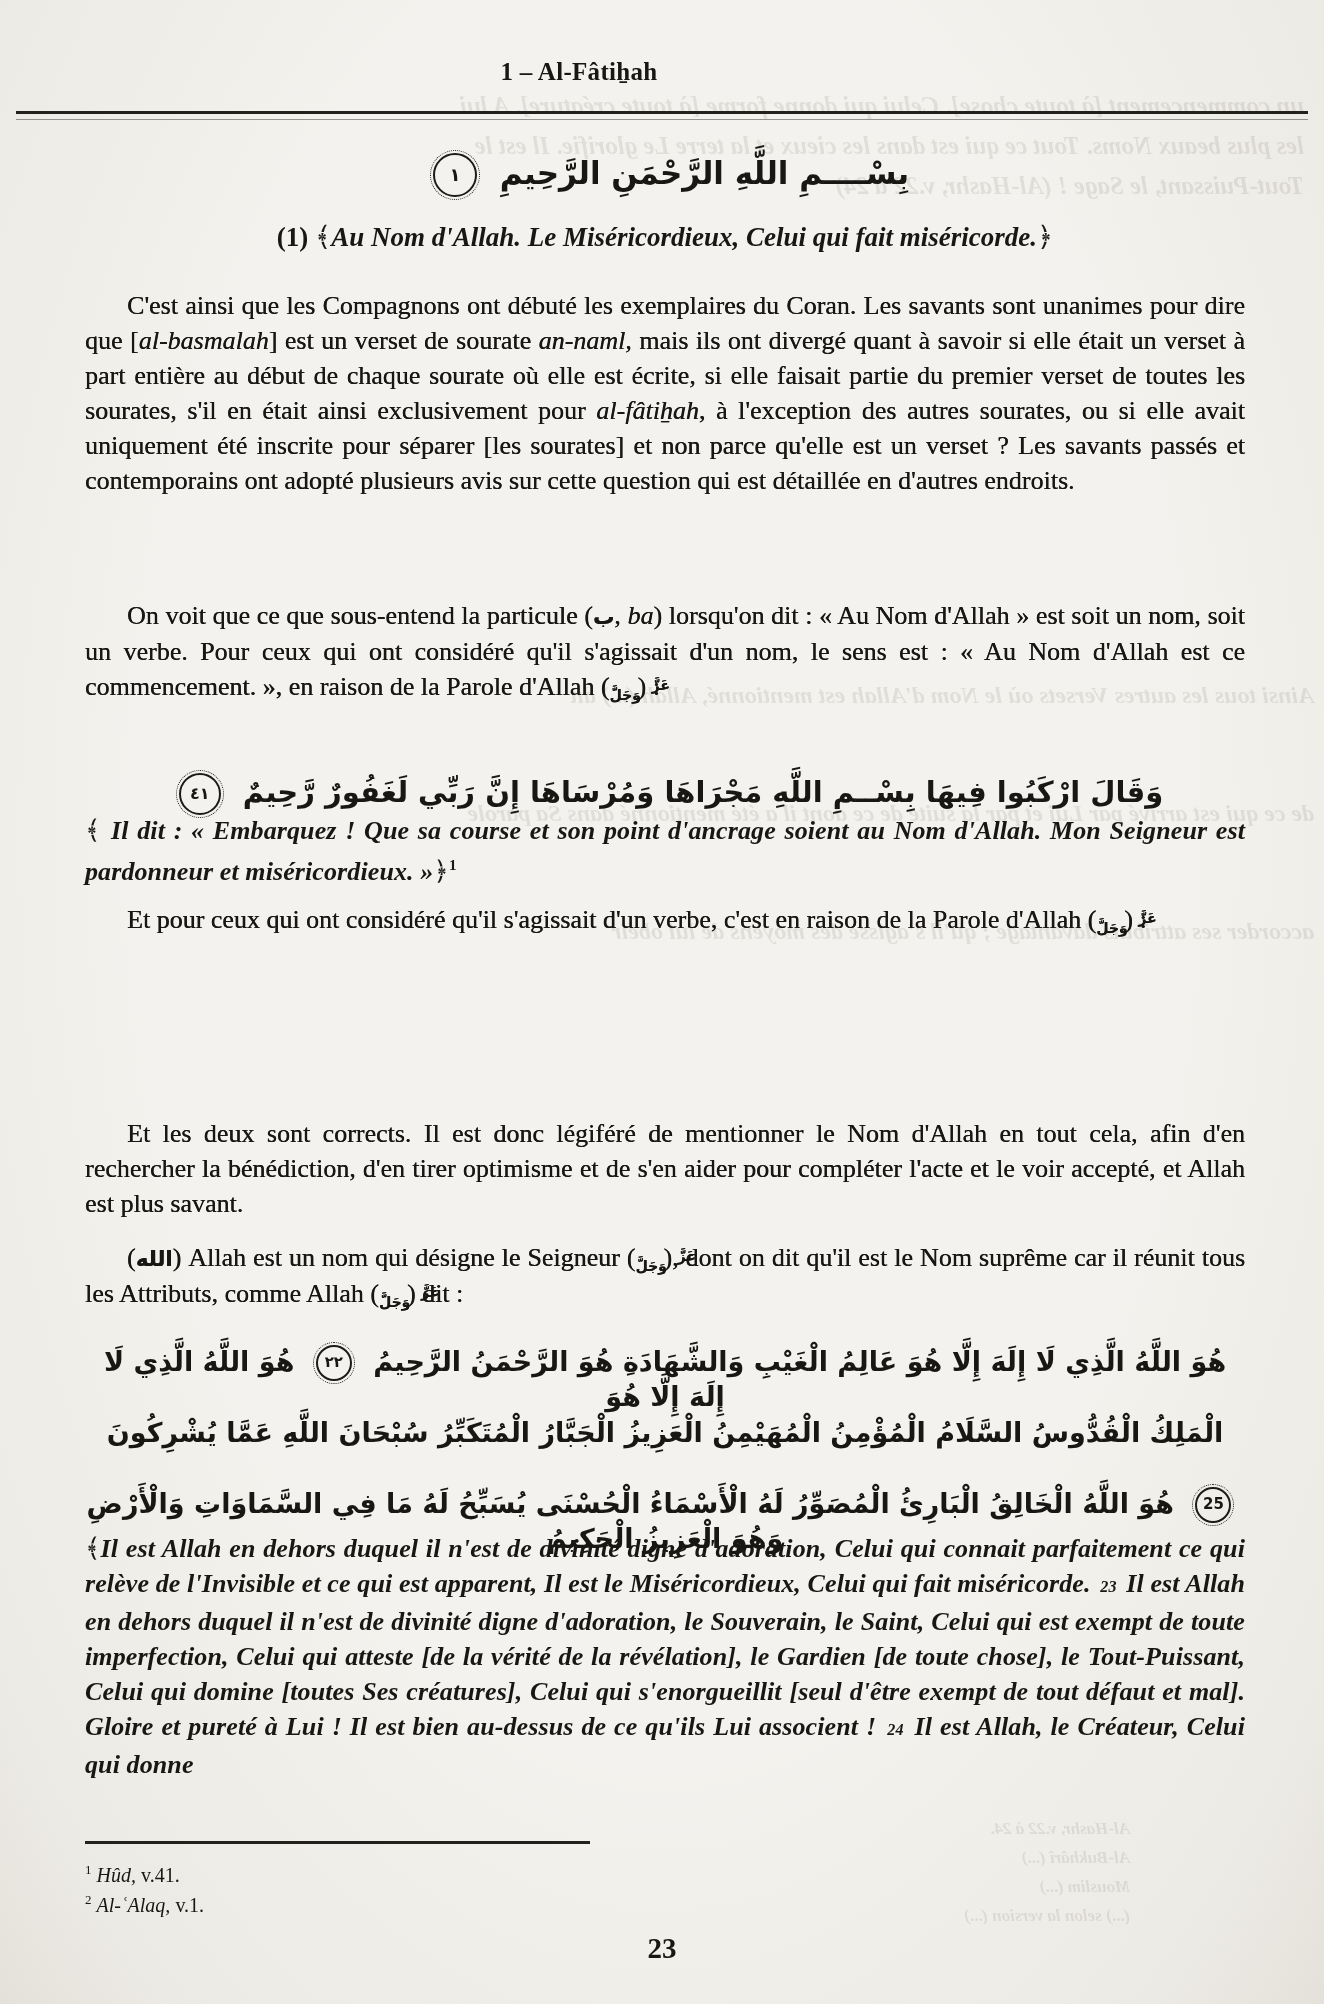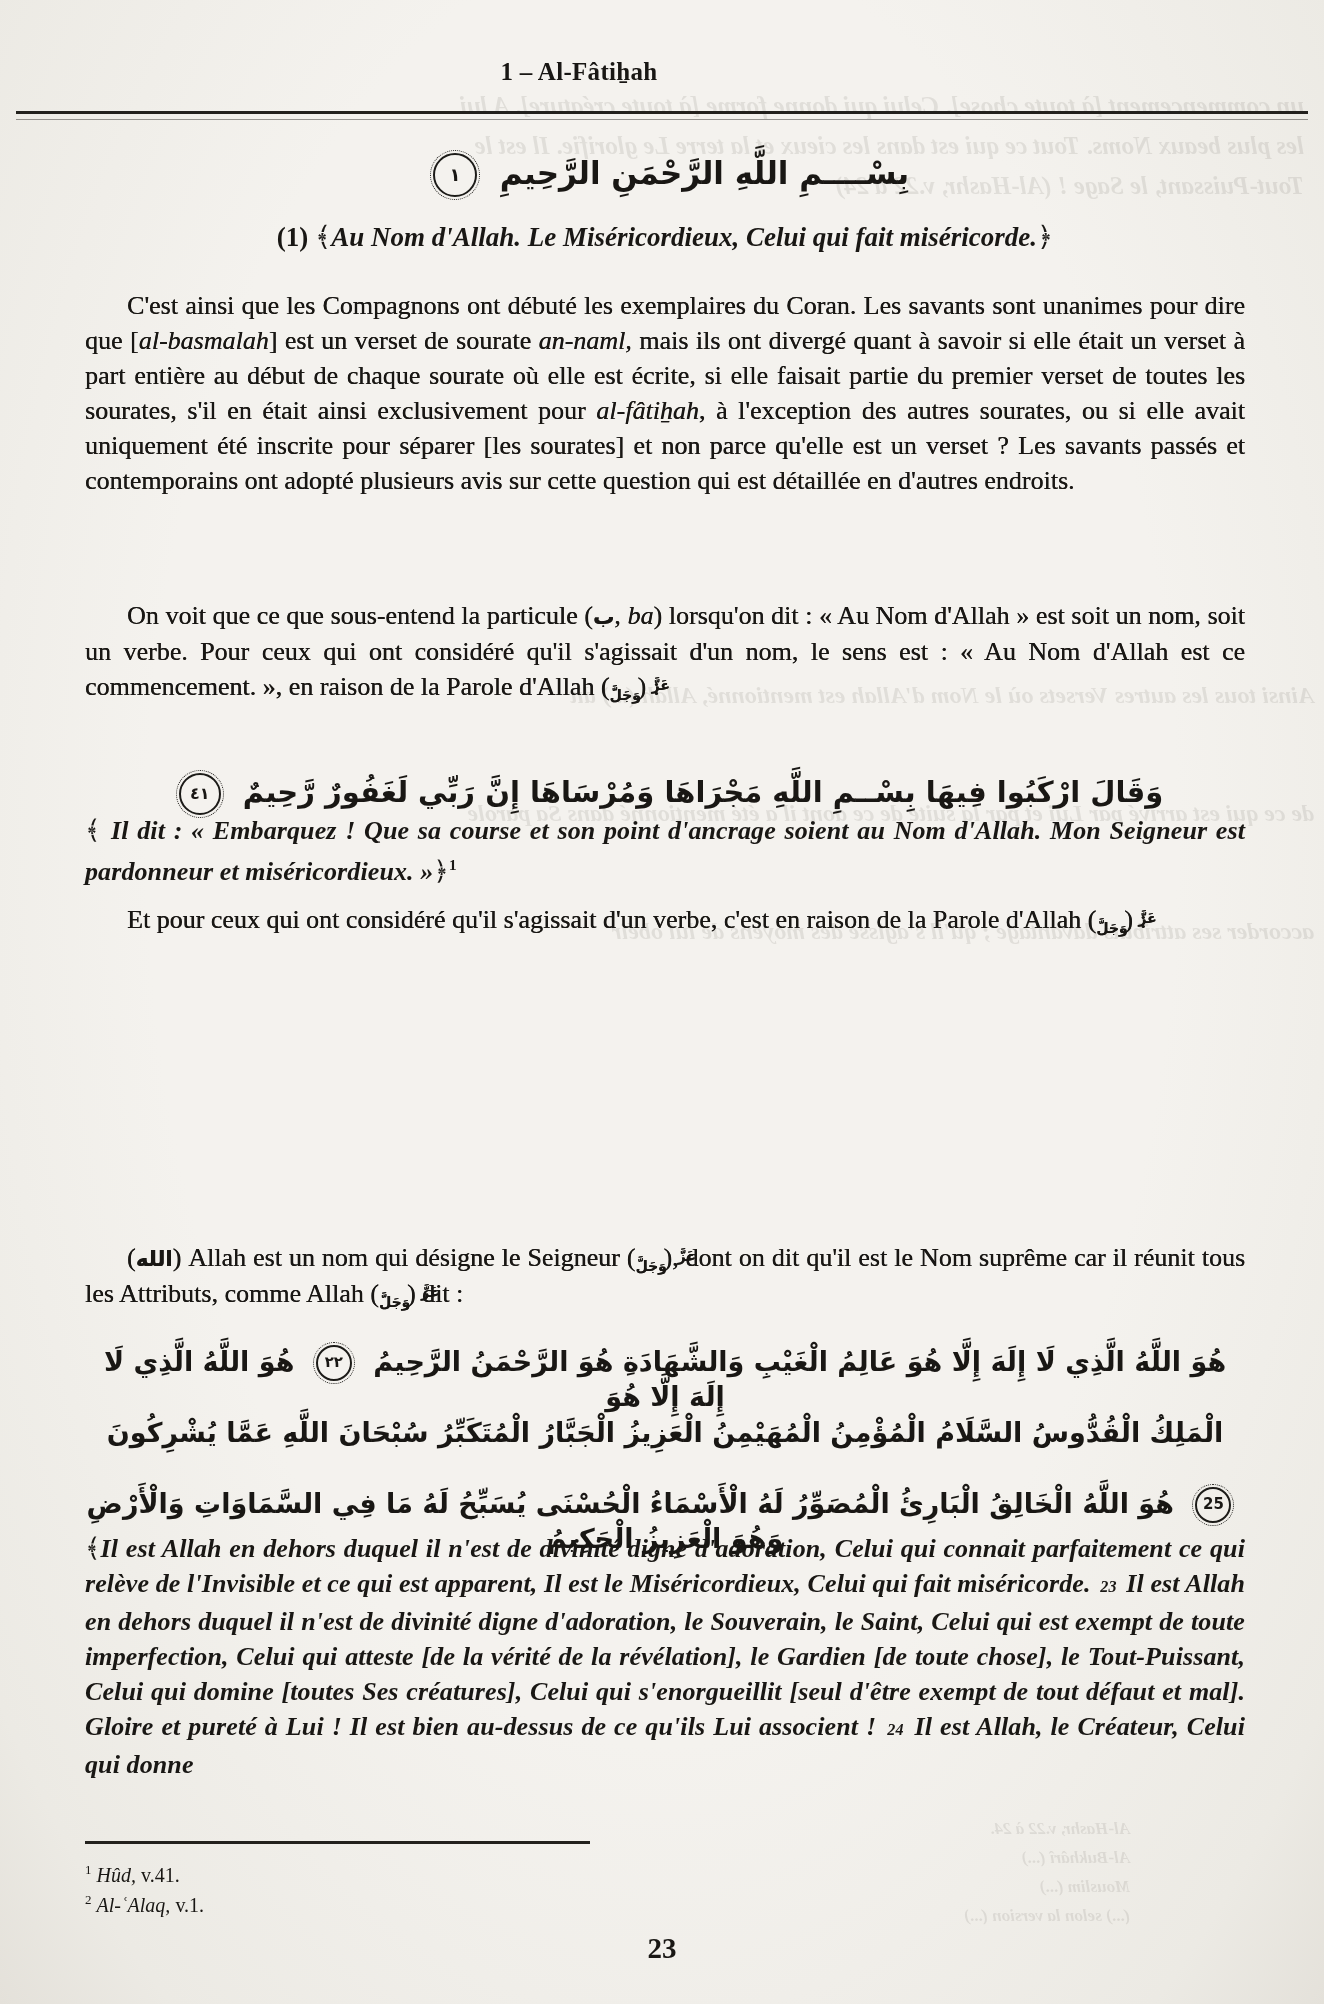--- a/index.html
+++ b/index.html
@@ -95,20 +95,21 @@
   <div class="header-rule" data-name="header-rule"></div>
 
   <div class="content" data-name="content-column">
       <div class="blk arabic" data-name="basmala-arabic" dir="rtl"><span data-name="text-run">بِسْــــمِ اللَّهِ الرَّحْمَنِ الرَّحِيمِ </span><span class="ayah-marker" data-name="ayah-marker">١</span></div>
       <div class="blk pc" data-name="basmala-translation"><span data-name="text-run">(1) </span><span class="orn" data-name="text-run">﴾</span><span class="it" data-name="text-run">Au Nom d'Allah. Le Miséricordieux, Celui qui fait miséricorde.</span><span class="orn" data-name="text-run">﴿</span></div>
       <div class="blk p" data-name="paragraph-intro"><span data-name="text-run">C'est ainsi que les Compagnons ont débuté les exemplaires du Coran. Les savants sont unanimes pour dire que [</span><span class="it" data-name="text-run">al-basmalah</span><span data-name="text-run">] est un verset de sourate </span><span class="it" data-name="text-run">an-naml,</span><span data-name="text-run"> mais ils ont divergé quant à savoir si elle était un verset à part entière au début de chaque sourate où elle est écrite, si elle faisait partie du premier verset de toutes les sourates, s'il en était ainsi exclusivement pour </span><span class="it" data-name="text-run">al-fâtiẖah</span><span data-name="text-run">, à l'exception des autres sourates, ou si elle avait uniquement été inscrite pour séparer [les sourates] et non parce qu'elle est un verset ? Les savants passés et contemporains ont adopté plusieurs avis sur cette question qui est détaillée en d'autres endroits.</span></div>
       <div class="blk p" data-name="paragraph-particule"><span data-name="text-run">On voit que ce que sous-entend la particule (</span><span class="arw" data-name="text-run">ب</span><span data-name="text-run">, </span><span class="it" data-name="text-run">ba</span><span data-name="text-run">) lorsqu'on dit : « Au Nom d'Allah » est soit un nom, soit un verbe. Pour ceux qui ont considéré qu'il s'agissait d'un nom, le sens est : « Au Nom d'Allah est ce commencement. », en raison de la Parole d'Allah (</span><span class="hon" data-name="honorific-glyph">عَزَّ وَجَلَّ</span><span data-name="text-run">) :</span></div>
       <div class="blk arabic" data-name="verse-hud-arabic" dir="rtl"><span data-name="text-run">وَقَالَ ارْكَبُوا فِيهَا بِسْــمِ اللَّهِ مَجْرَاهَا وَمُرْسَاهَا إِنَّ رَبِّي لَغَفُورٌ رَّحِيمٌ </span><span class="ayah-marker" data-name="ayah-marker">٤١</span></div>
       <div class="blk quote" data-name="verse-hud-translation"><span class="orn" data-name="text-run">﴾ </span><span data-name="text-run">Il dit : « Embarquez ! Que sa course et son point d'ancrage soient au Nom d'Allah. Mon Seigneur est pardonneur et miséricordieux. »</span><span class="orn" data-name="text-run">﴿</span><span class="sup" data-name="text-run">1</span></div>
       <div class="blk p" data-name="paragraph-verbe"><span data-name="text-run">Et pour ceux qui ont considéré qu'il s'agissait d'un verbe, c'est en raison de la Parole d'Allah (</span><span class="hon" data-name="honorific-glyph">عَزَّ وَجَلَّ</span><span data-name="text-run">) :</span></div>
+      <div class="blk p" data-name="paragraph-deux-corrects"><span data-name="text-run">Et les deux sont corrects. Il est donc légiféré de mentionner le Nom d'Allah en tout cela, afin d'en rechercher la bénédiction, d'en tirer optimisme et de s'en aider pour compléter l'acte et le voir accepté, et Allah est plus savant.</span></div>
       <div class="blk p" data-name="paragraph-allah-nom"><span data-name="text-run">(</span><span class="arw" data-name="text-run">الله</span><span data-name="text-run">) Allah est un nom qui désigne le Seigneur (</span><span class="hon" data-name="honorific-glyph">عَزَّ وَجَلَّ</span><span data-name="text-run">), dont on dit qu'il est le Nom suprême car il réunit tous les Attributs, comme Allah (</span><span class="hon" data-name="honorific-glyph">عَزَّ وَجَلَّ</span><span data-name="text-run">) dit :</span></div>
       <div class="blk arabic" data-name="verse-hashr-1" dir="rtl"><span data-name="text-run">هُوَ اللَّهُ الَّذِي لَا إِلَهَ إِلَّا هُوَ عَالِمُ الْغَيْبِ وَالشَّهَادَةِ هُوَ الرَّحْمَنُ الرَّحِيمُ </span><span class="ayah-marker" data-name="ayah-marker">٢٢</span><span data-name="text-run"> هُوَ اللَّهُ الَّذِي لَا إِلَهَ إِلَّا هُوَ</span></div>
       <div class="blk arabic" data-name="verse-hashr-2" dir="rtl"><span data-name="text-run">الْمَلِكُ الْقُدُّوسُ السَّلَامُ الْمُؤْمِنُ الْمُهَيْمِنُ الْعَزِيزُ الْجَبَّارُ الْمُتَكَبِّرُ سُبْحَانَ اللَّهِ عَمَّا يُشْرِكُونَ</span></div>
       <div class="blk arabic" data-name="verse-hashr-3" dir="rtl"><span class="ayah-marker" data-name="ayah-marker">25</span><span data-name="text-run"> هُوَ اللَّهُ الْخَالِقُ الْبَارِئُ الْمُصَوِّرُ لَهُ الْأَسْمَاءُ الْحُسْنَى يُسَبِّحُ لَهُ مَا فِي السَّمَاوَاتِ وَالْأَرْضِ وَهُوَ الْعَزِيزُ الْحَكِيمُ</span></div>
       <div class="blk quote" data-name="verse-hashr-translation"><span class="orn" data-name="text-run">﴾</span><span data-name="text-run">Il est Allah en dehors duquel il n'est de divinité digne d'adoration, Celui qui connait parfaitement ce qui relève de l'Invisible et ce qui est apparent, Il est le Miséricordieux, Celui qui fait miséricorde. </span><span class="vnum" data-name="text-run">23</span><span data-name="text-run"> Il est Allah en dehors duquel il n'est de divinité digne d'adoration, le Souverain, le Saint, Celui qui est exempt de toute imperfection, Celui qui atteste [de la vérité de la révélation], le Gardien [de toute chose], le Tout-Puissant, Celui qui domine [toutes Ses créatures], Celui qui s'enorgueillit [seul d'être exempt de tout défaut et mal]. Gloire et pureté à Lui ! Il est bien au-dessus de ce qu'ils Lui associent ! </span><span class="vnum" data-name="text-run">24</span><span data-name="text-run"> Il est Allah, le Créateur, Celui qui donne</span></div>
     </div>
 
   <div class="footnote-rule" data-name="footnote-separator"></div>
   <div class="footnote" data-name="footnote-1">
     <span class="sup" data-name="footnote-marker">1</span>

